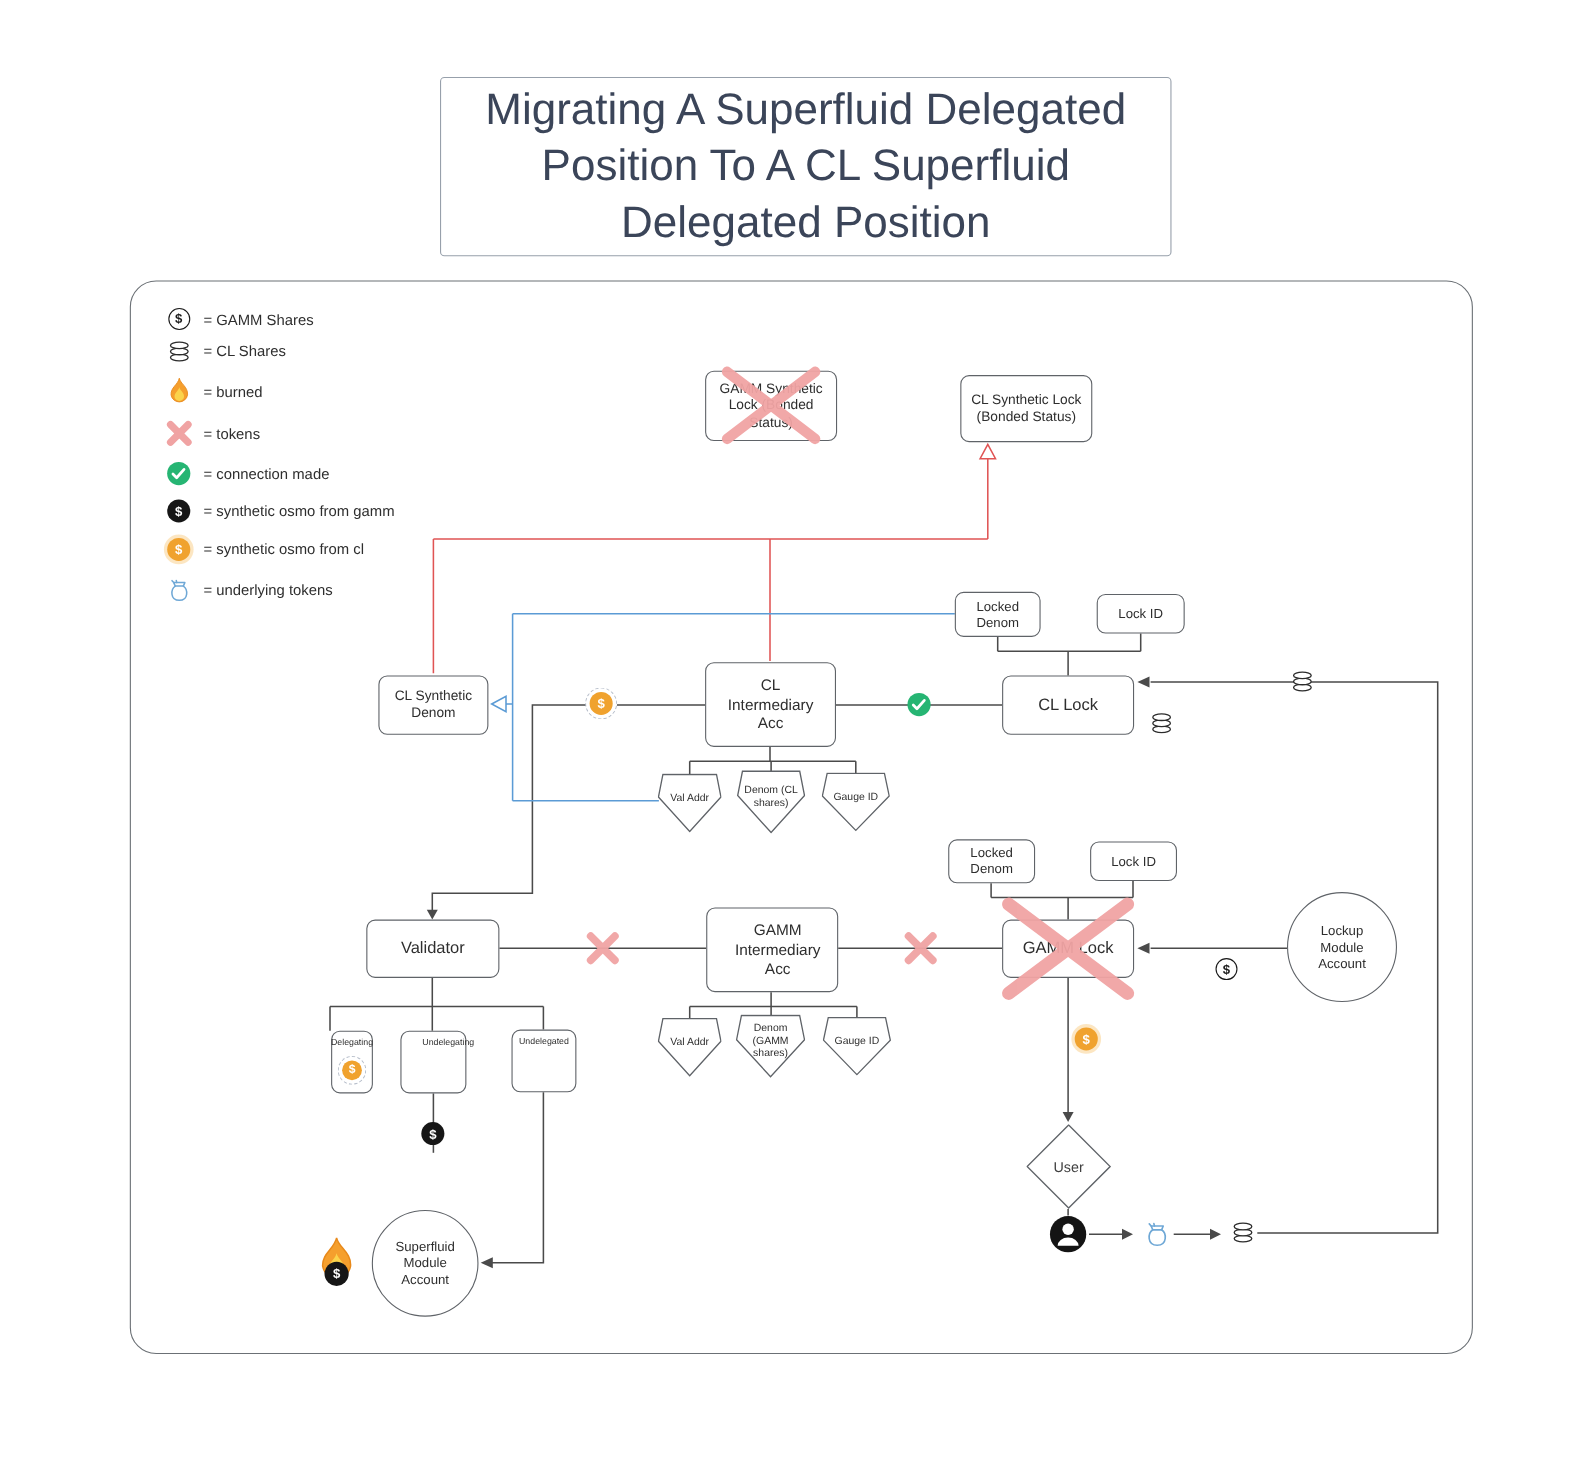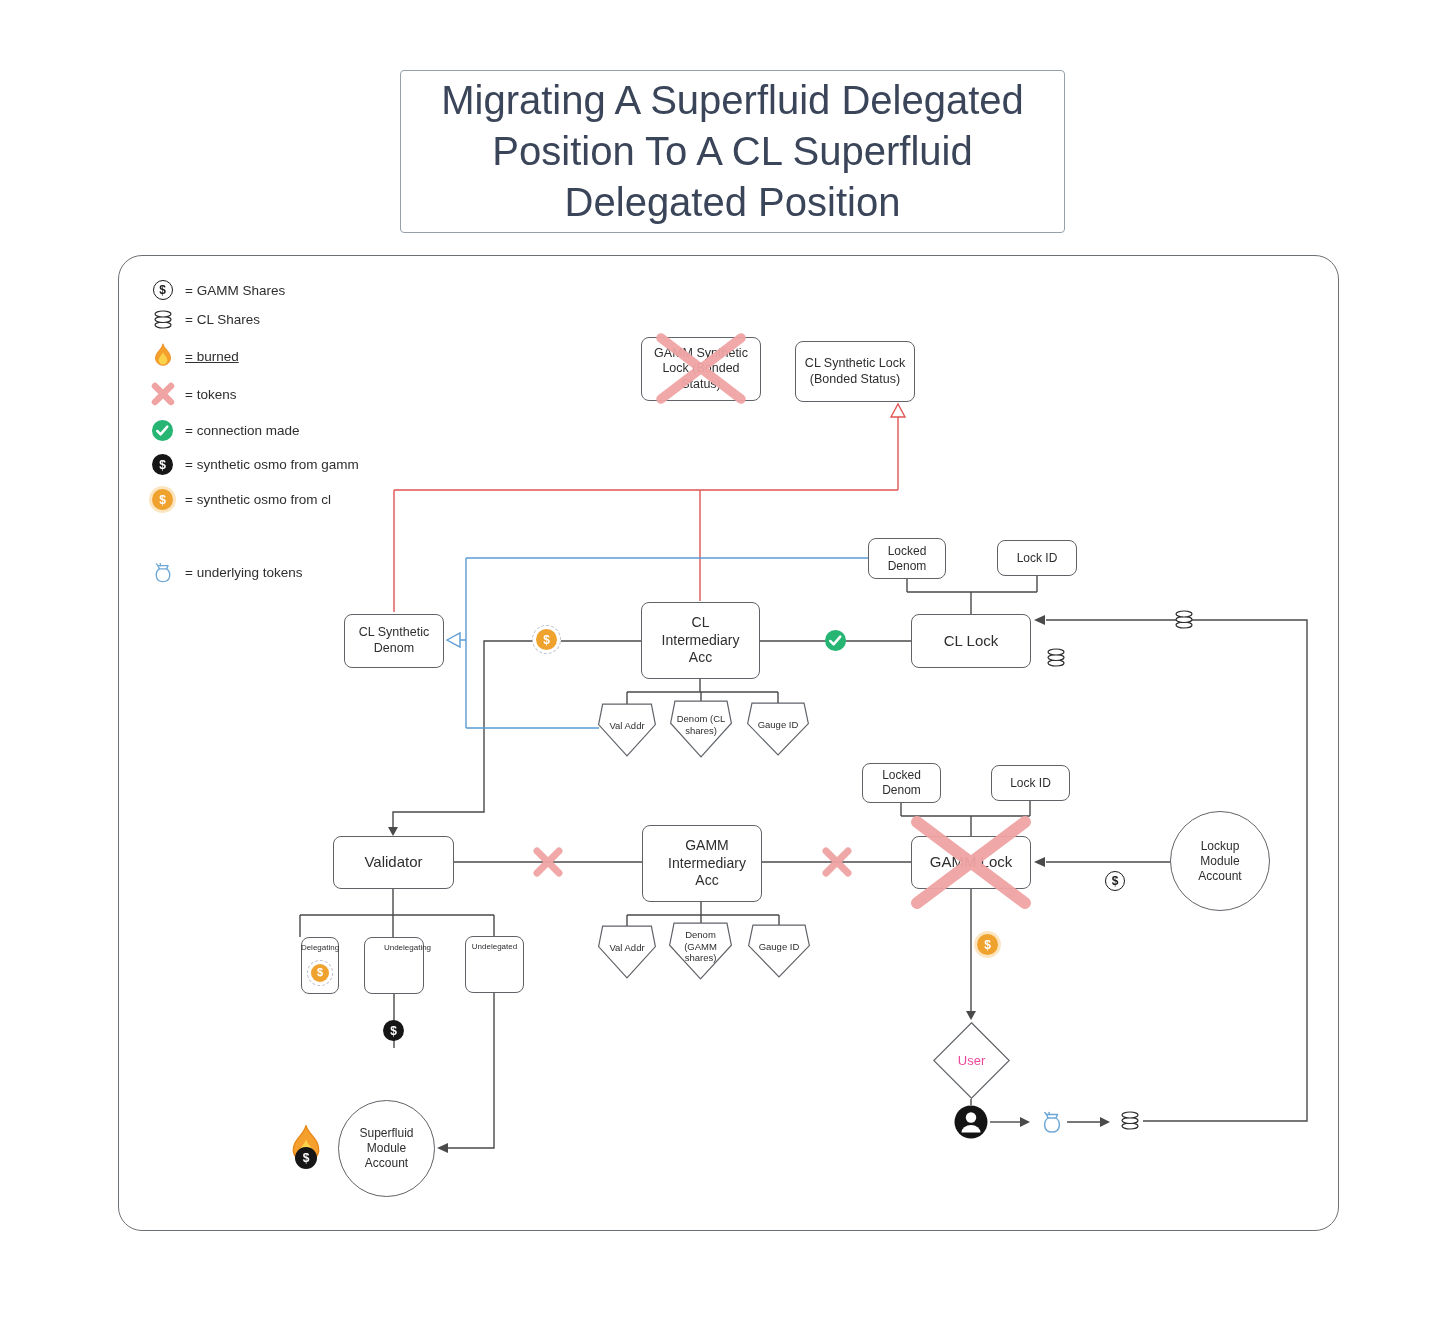--- a/index.html
+++ b/index.html
@@ -28,21 +28,21 @@
   .node.circle { border-radius:50%; font-size:12px; padding:2px 10px; }
 
   .pent { position:absolute; z-index:3; }
   .pent svg { position:absolute; left:0; top:0; width:100%; height:100%; }
   .pent .pent-label { position:absolute; left:2px; right:2px; top:42%; transform:translateY(-50%);
     text-align:center; font-size:9.5px; line-height:1.18; color:#2e2e2e; }
 
   .diamond { position:absolute; z-index:3; }
   .diamond svg { position:absolute; left:0; top:0; width:100%; height:100%; }
   .diamond .dia-label { position:absolute; inset:0; display:flex; align-items:center;
-    justify-content:center; font-size:13px; color:#ec4899;text-align:right; }
+    justify-content:center; font-size:13px; color:#404040;text-align:right; }
 
   .icon-abs { position:absolute; z-index:4; display:flex; align-items:center; justify-content:center; }
 
   .coin { border-radius:50%; display:flex; align-items:center; justify-content:center;
     font-weight:bold; box-sizing:border-box; }
   .coin.outline { background:#fff; border:1.8px solid #1a1a1a; color:#1a1a1a; width:20px; height:20px; font-size:12px; }
   .coin.black   { background:#161616; color:#fff; width:21px; height:21px; font-size:12px; }
   .coin.yellow  { background:#f0a22e; color:#fff; width:21px; height:21px; font-size:12px;
                   box-shadow:0 0 0 3px rgba(245,166,35,.28); }
   .dashed-ring { border:1.5px dashed #b9c0cc; border-radius:50%; padding:3px; background:#fff;
@@ -115,21 +115,21 @@
       <svg width="22" height="19" viewBox="0 0 22 19">
           <g fill="#fff" stroke="#2b2b2b" stroke-width="1.2">
         <ellipse cx="11" cy="15" rx="8" ry="3"></ellipse>
             <ellipse cx="11" cy="9.5" rx="8" ry="3"></ellipse>
             <ellipse cx="11" cy="4" rx="8" ry="3"></ellipse>
           </g>
         </svg>
     </span>
     <span class="legend-lbl">= CL Shares</span>
   </div>
-  <div class="legend-row" style="left:149px; top:343px;text-decoration:underline;">
+  <div class="legend-row" style="left:149px; top:343px;">
     <span class="legend-ico">
       <svg width="20" height="26" viewBox="0 0 20 26">
         <path d="M10 0.8 C11 6 18 8.5 17.5 16 a7.6 7.6 0 0 1 -15 0 C2.2 9 8.6 7 10 0.8 Z" fill="#f59f2d" stroke="#e8891a" stroke-width="0.8"></path>
         <path d="M10 9 c0.8 3.5 4.6 4.6 4.3 9 a4.4 4.4 0 0 1 -8.6 0 c-0.2 -4.2 3.4 -5.3 4.3 -9 Z" fill="#fbd34b"></path>
         </svg>
     </span>
     <span class="legend-lbl">= burned</span>
   </div>
   <div class="legend-row" style="left:149px; top:381px;">
     <span class="legend-ico">
@@ -153,36 +153,36 @@
         <span class="coin black">$</span>
       </span>
     <span class="legend-lbl">= synthetic osmo from gamm</span>
   </div>
   <div class="legend-row" style="left:149px; top:489px;">
     <span class="legend-ico">
         <span class="coin yellow">$</span>
       </span>
     <span class="legend-lbl">= synthetic osmo from cl</span>
   </div>
-  <div class="legend-row" style="left:149px; top:524px;margin-top:36px;">
+  <div class="legend-row" style="left:149px; top:524px;">
     <span class="legend-ico">
       <svg width="22" height="25" viewBox="0 0 24 26" fill="none" stroke="#6fa8d6" stroke-width="1.5" stroke-linejoin="round" stroke-linecap="round">
         <path d="M8 9 C3.5 12 2.5 23 12 23 C21.5 23 20.5 12 16 9 Z"></path>
         <path d="M8 9 L6.5 5.5 H17.5 L16 9"></path>
           <path d="M6.5 5.5 L4.8 3.6 M9.5 5.5 L9 3.4"></path>
         </svg>
     </span>
     <span class="legend-lbl">= underlying tokens</span>
   </div>
 
   <div class="node" style="left:641px; top:337px; width:120px; height:64px;">
     <span class="inner">GAMM Synthetic Lock (Bonded Status)</span>
     </div>
 
-  <div class="node" style="left:795px; top:341px; width:120px; height:61px;">
+  <div class="node" style="left:873px; top:341px; width:120px; height:61px;">
     <span class="inner">CL Synthetic Lock (Bonded Status)</span>
     </div>
 
   <div class="node" style="left:868px; top:538px; width:78px; height:41px; font-size:12px;">
     <span class="inner">Locked Denom</span>
     </div>
 
   <div class="node" style="left:997px; top:540px; width:80px; height:36px; font-size:12px;">
     <span class="inner">Lock ID</span>
     </div>

